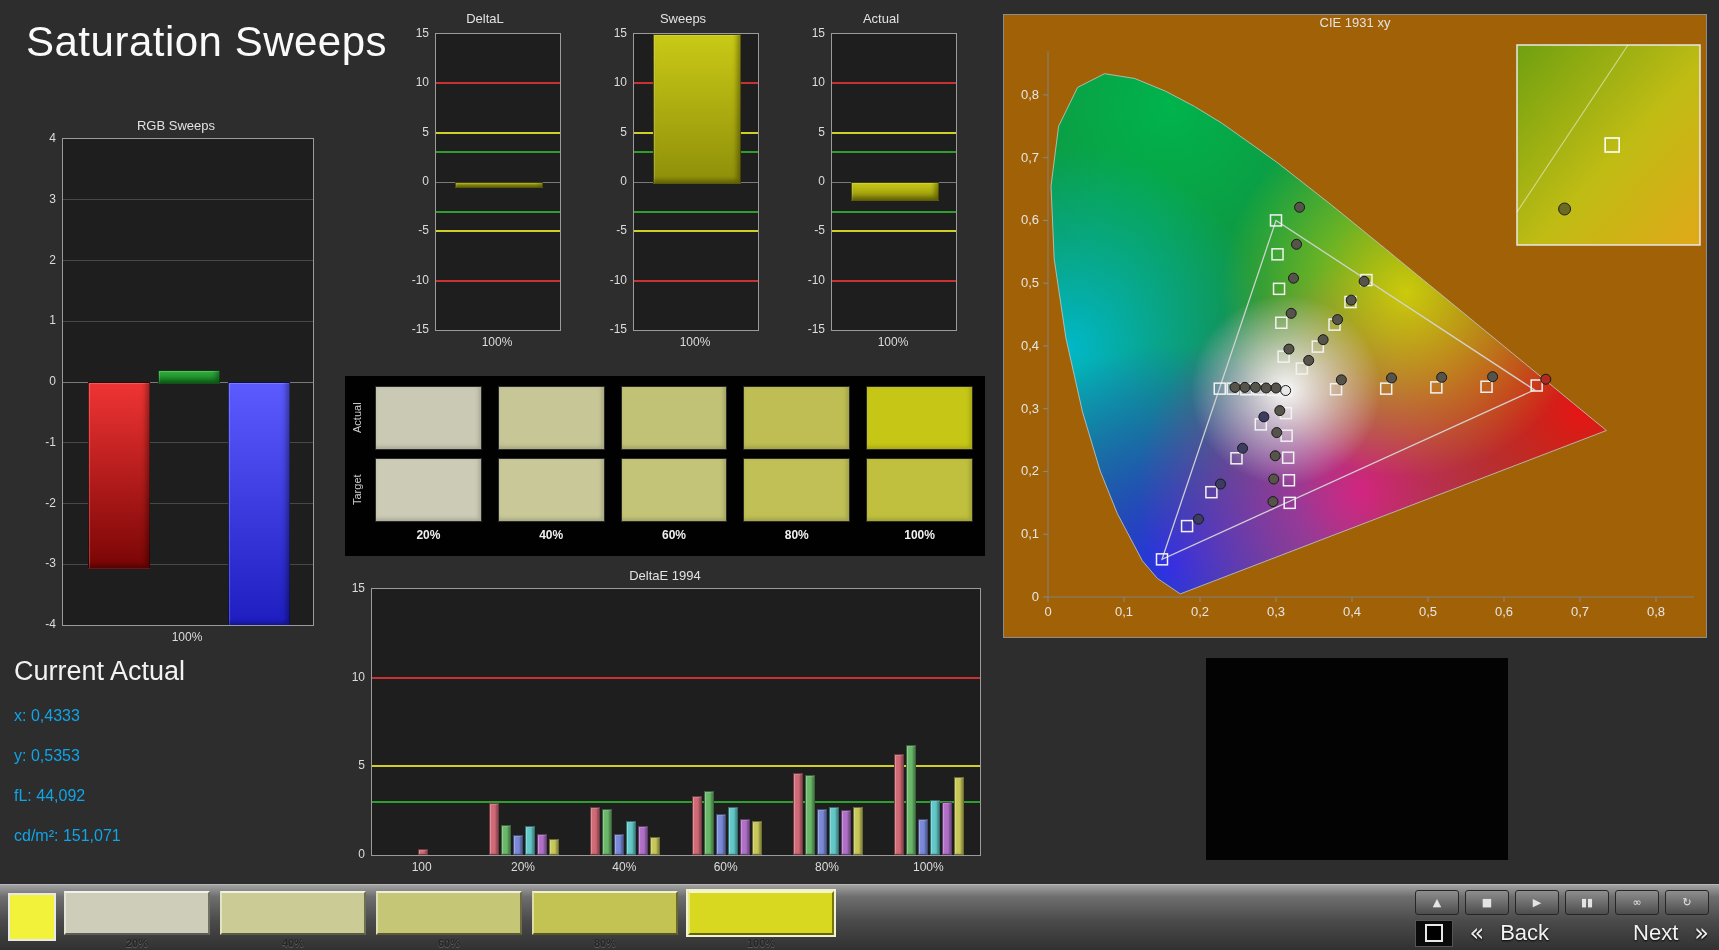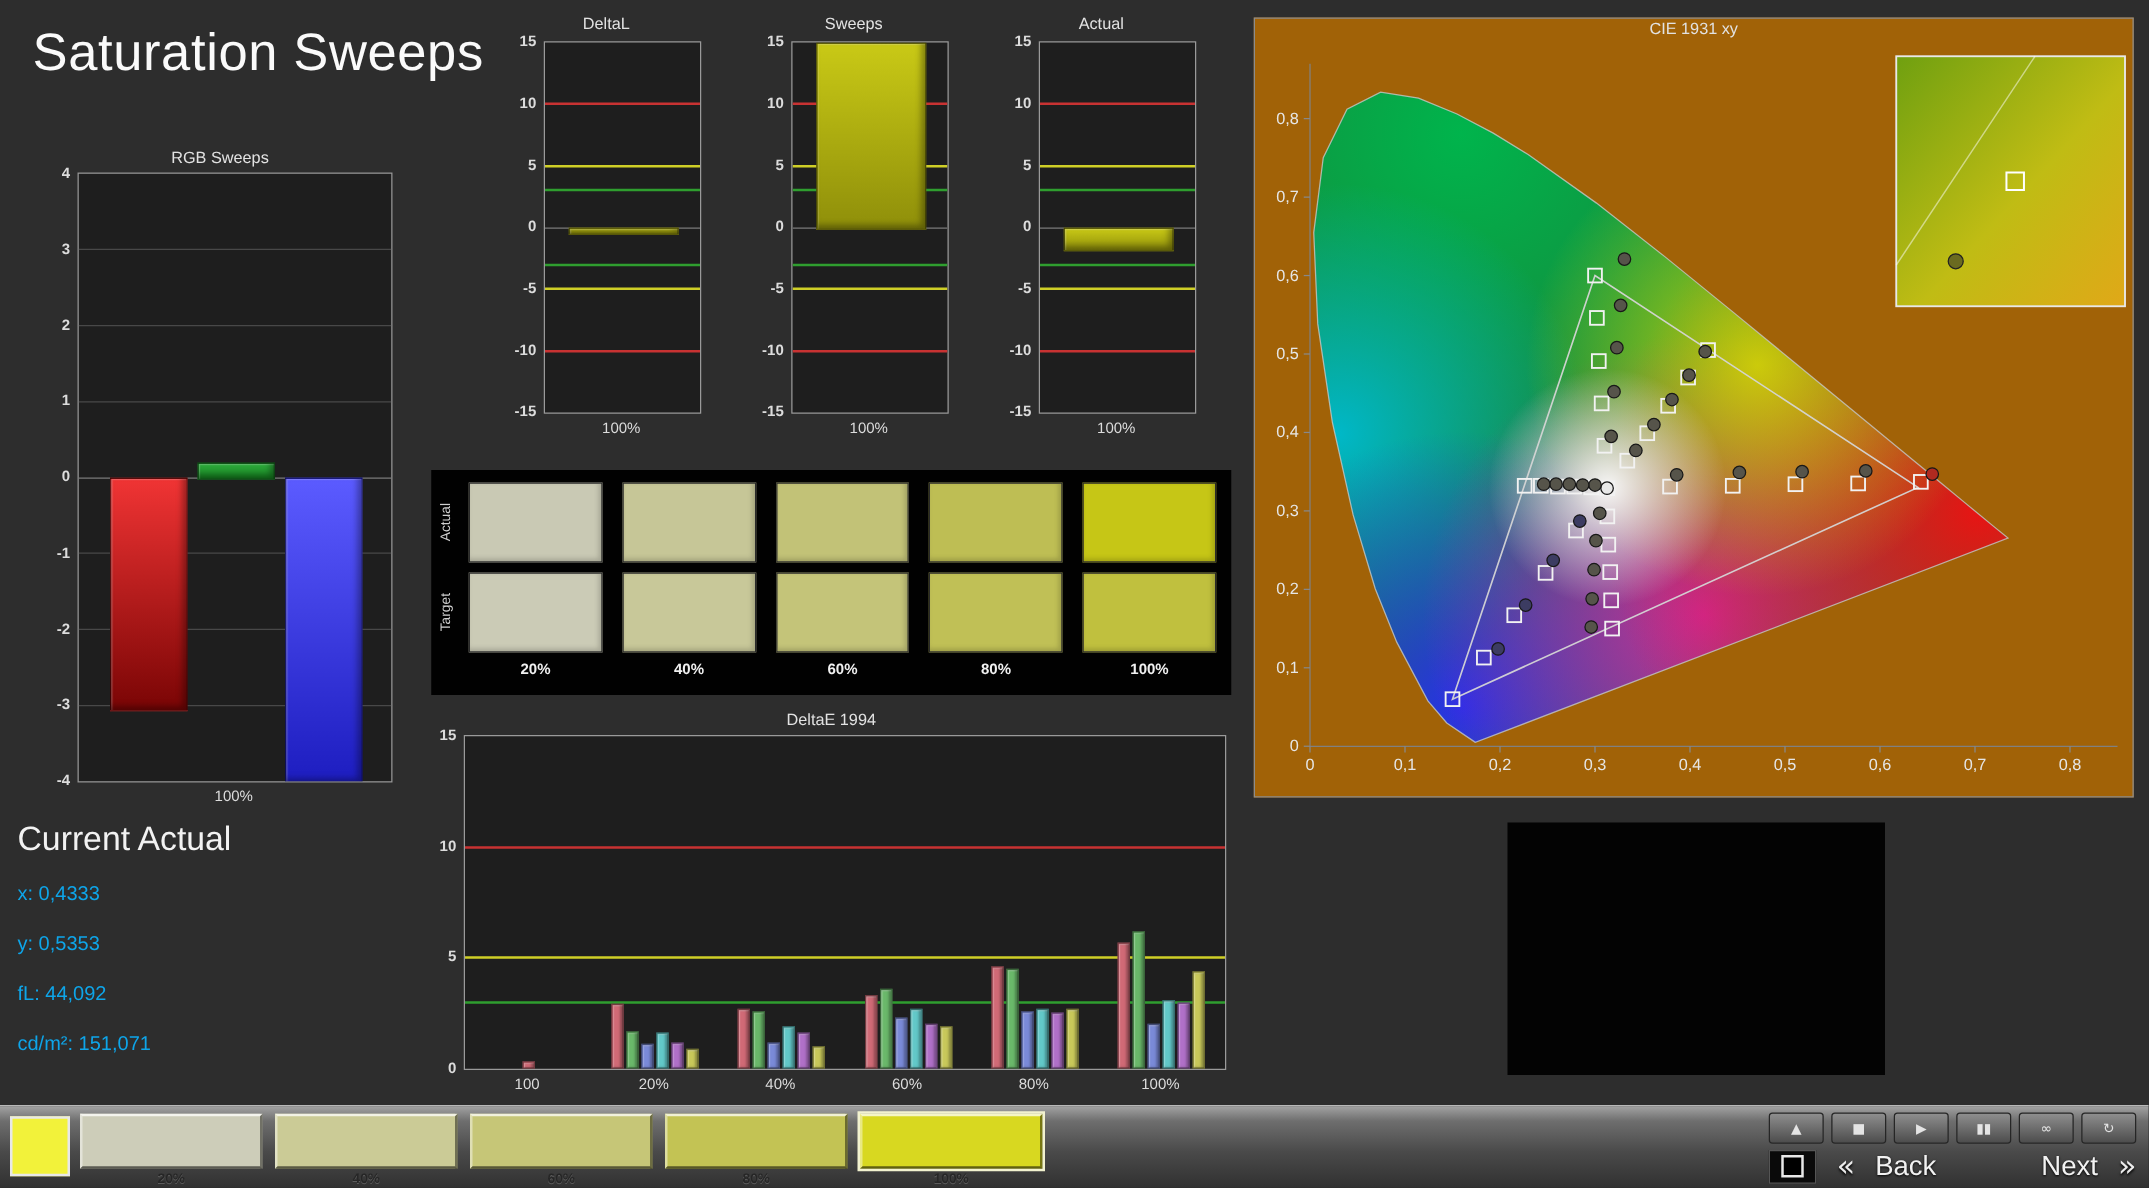--- a/index.html
+++ b/index.html
@@ -4,21 +4,21 @@
 <style>
   html,body{margin:0;padding:0;width:1719px;height:950px;overflow:hidden;
     background:#2d2d2d;font-family:"Liberation Sans",sans-serif;color:#e8e8e8;}
   #app{position:relative;width:1719px;height:950px;}
 
   .page-title{position:absolute;left:26px;top:18px;font-size:42px;font-weight:400;color:#fafafa;letter-spacing:0.5px;}
 
   .panel{position:absolute;}
   .chart-title{position:absolute;top:0;left:0;right:0;text-align:center;font-size:13px;color:#e2e2e2;}
   .frame{position:absolute;background:#1e1e1e;border:1px solid #9a9a9a;overflow:hidden;}
-  .ylabels{position:absolute;left:0;width:24px;font-weight:bold;}
+  .ylabels{position:absolute;left:0;width:24px;}
   .ytick{position:absolute;right:4px;transform:translateY(-50%);font-size:12px;color:#dcdcdc;white-space:nowrap;}
   .gridline{position:absolute;left:0;right:0;height:1px;background:#484848;}
   .refline{position:absolute;left:0;right:0;height:2px;}
   .vbar{position:absolute;border:1px solid rgba(0,0,0,.55);
     box-shadow:inset -3px -3px 5px rgba(0,0,0,.35), inset 1px 1px 1px rgba(255,255,255,.25);}
   .xlabel{position:absolute;text-align:center;font-size:12px;color:#dcdcdc;}
 
   
   #rgb-panel{left:36px;top:118px;width:280px;height:545px;}
   #rgb-panel .ylabels{top:20px;height:486px;}

